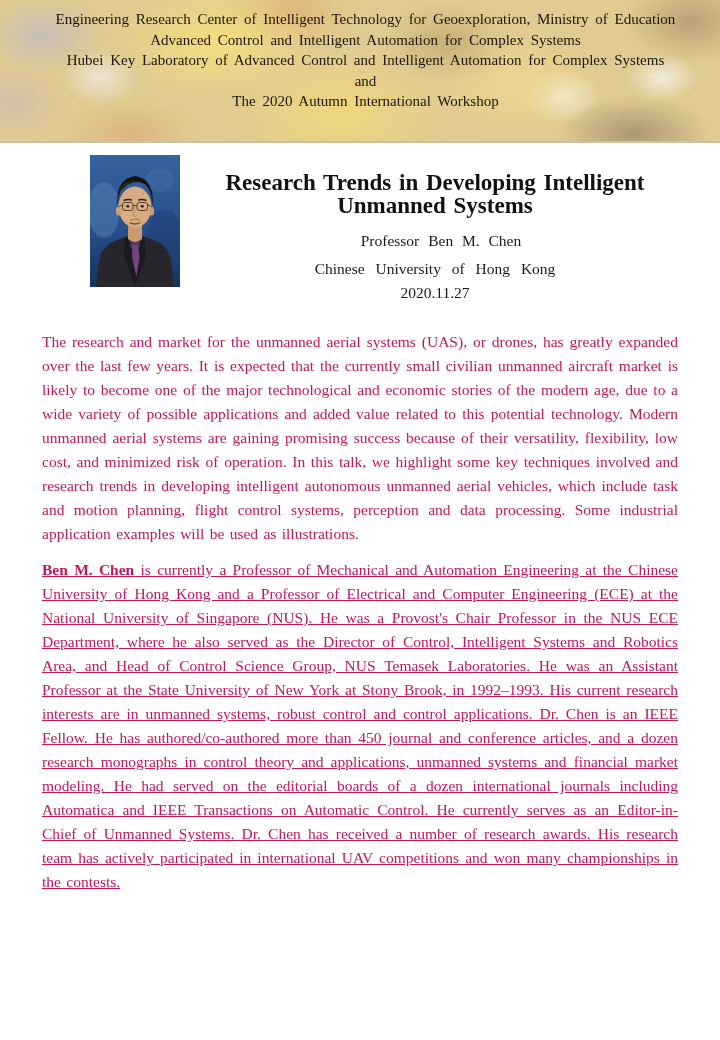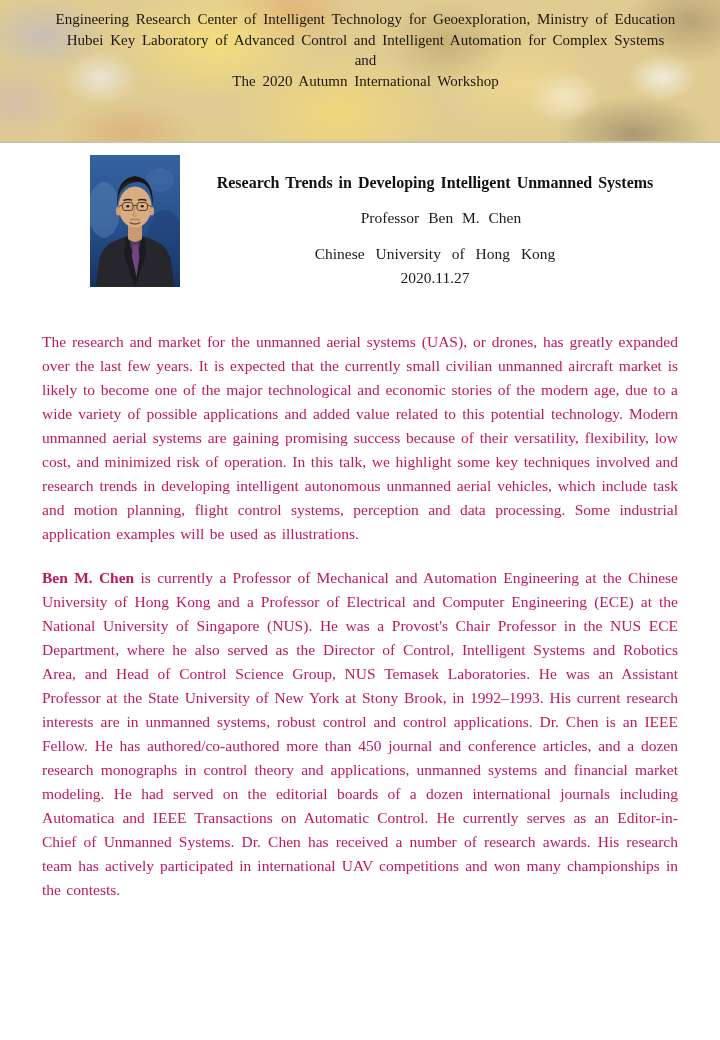--- a/index.html
+++ b/index.html
@@ -56,55 +56,56 @@
 
   
   .title-block {
     position: absolute;
     left: 180px; top: 171px;
     width: 510px;
     text-align: center;
   }
   .talk-title {
     margin: 0;
-    font-size: 16px;
+    font-size: 23px;
     font-weight: bold;
     word-spacing: 2px;
     color: #111111;
     line-height: 23px;
   }
   .speaker-line { margin-top: 14px; font-size: 15.5px; word-spacing: 5px; line-height: 20px; padding-left: 12px; }
-  .affil-line   { margin-top: 16px;  font-size: 15.5px; word-spacing: 7px; line-height: 20px; }
+  .affil-line   { margin-top: 8px;  font-size: 15.5px; word-spacing: 7px; line-height: 20px; }
   .date-line    { margin-top: 4px;  font-size: 15.5px; line-height: 20px; }
 
   
   .content {
     position: absolute;
     left: 42px; top: 330px;
     width: 636px;
   }
   .para {
     margin: 0;
     font-size: 15.5px;
     line-height: 24px;
     text-align: justify;
     word-spacing: 1.5px;
     color: #be185d;
   }
-  .para + .para { margin-top: 20px; }
+  .para + .para { margin-top: 12px; text-decoration: underline; }
   .para strong { font-weight: bold; }
 </style>
 </head>
 <body>
 
 <div class="page">
 
   <header class="banner">
     <div class="banner-text">
       <div class="banner-line">Engineering Research Center of Intelligent Technology for Geoexploration, Ministry of Education</div>
+      <div class="banner-line">Advanced Control and Intelligent Automation for Complex Systems</div>
       <div class="banner-line">Hubei Key Laboratory of Advanced Control and Intelligent Automation for Complex Systems</div>
       <div class="banner-line">and</div>
       <div class="banner-line">The 2020 Autumn International Workshop</div>
     </div>
   </header>
 
   <div class="photo-wrap">
     <svg viewBox="0 0 90 132" xmlns="http://www.w3.org/2000/svg">
       <defs>
         <linearGradient id="pbg" x1="0" y1="0" x2="0" y2="1">

